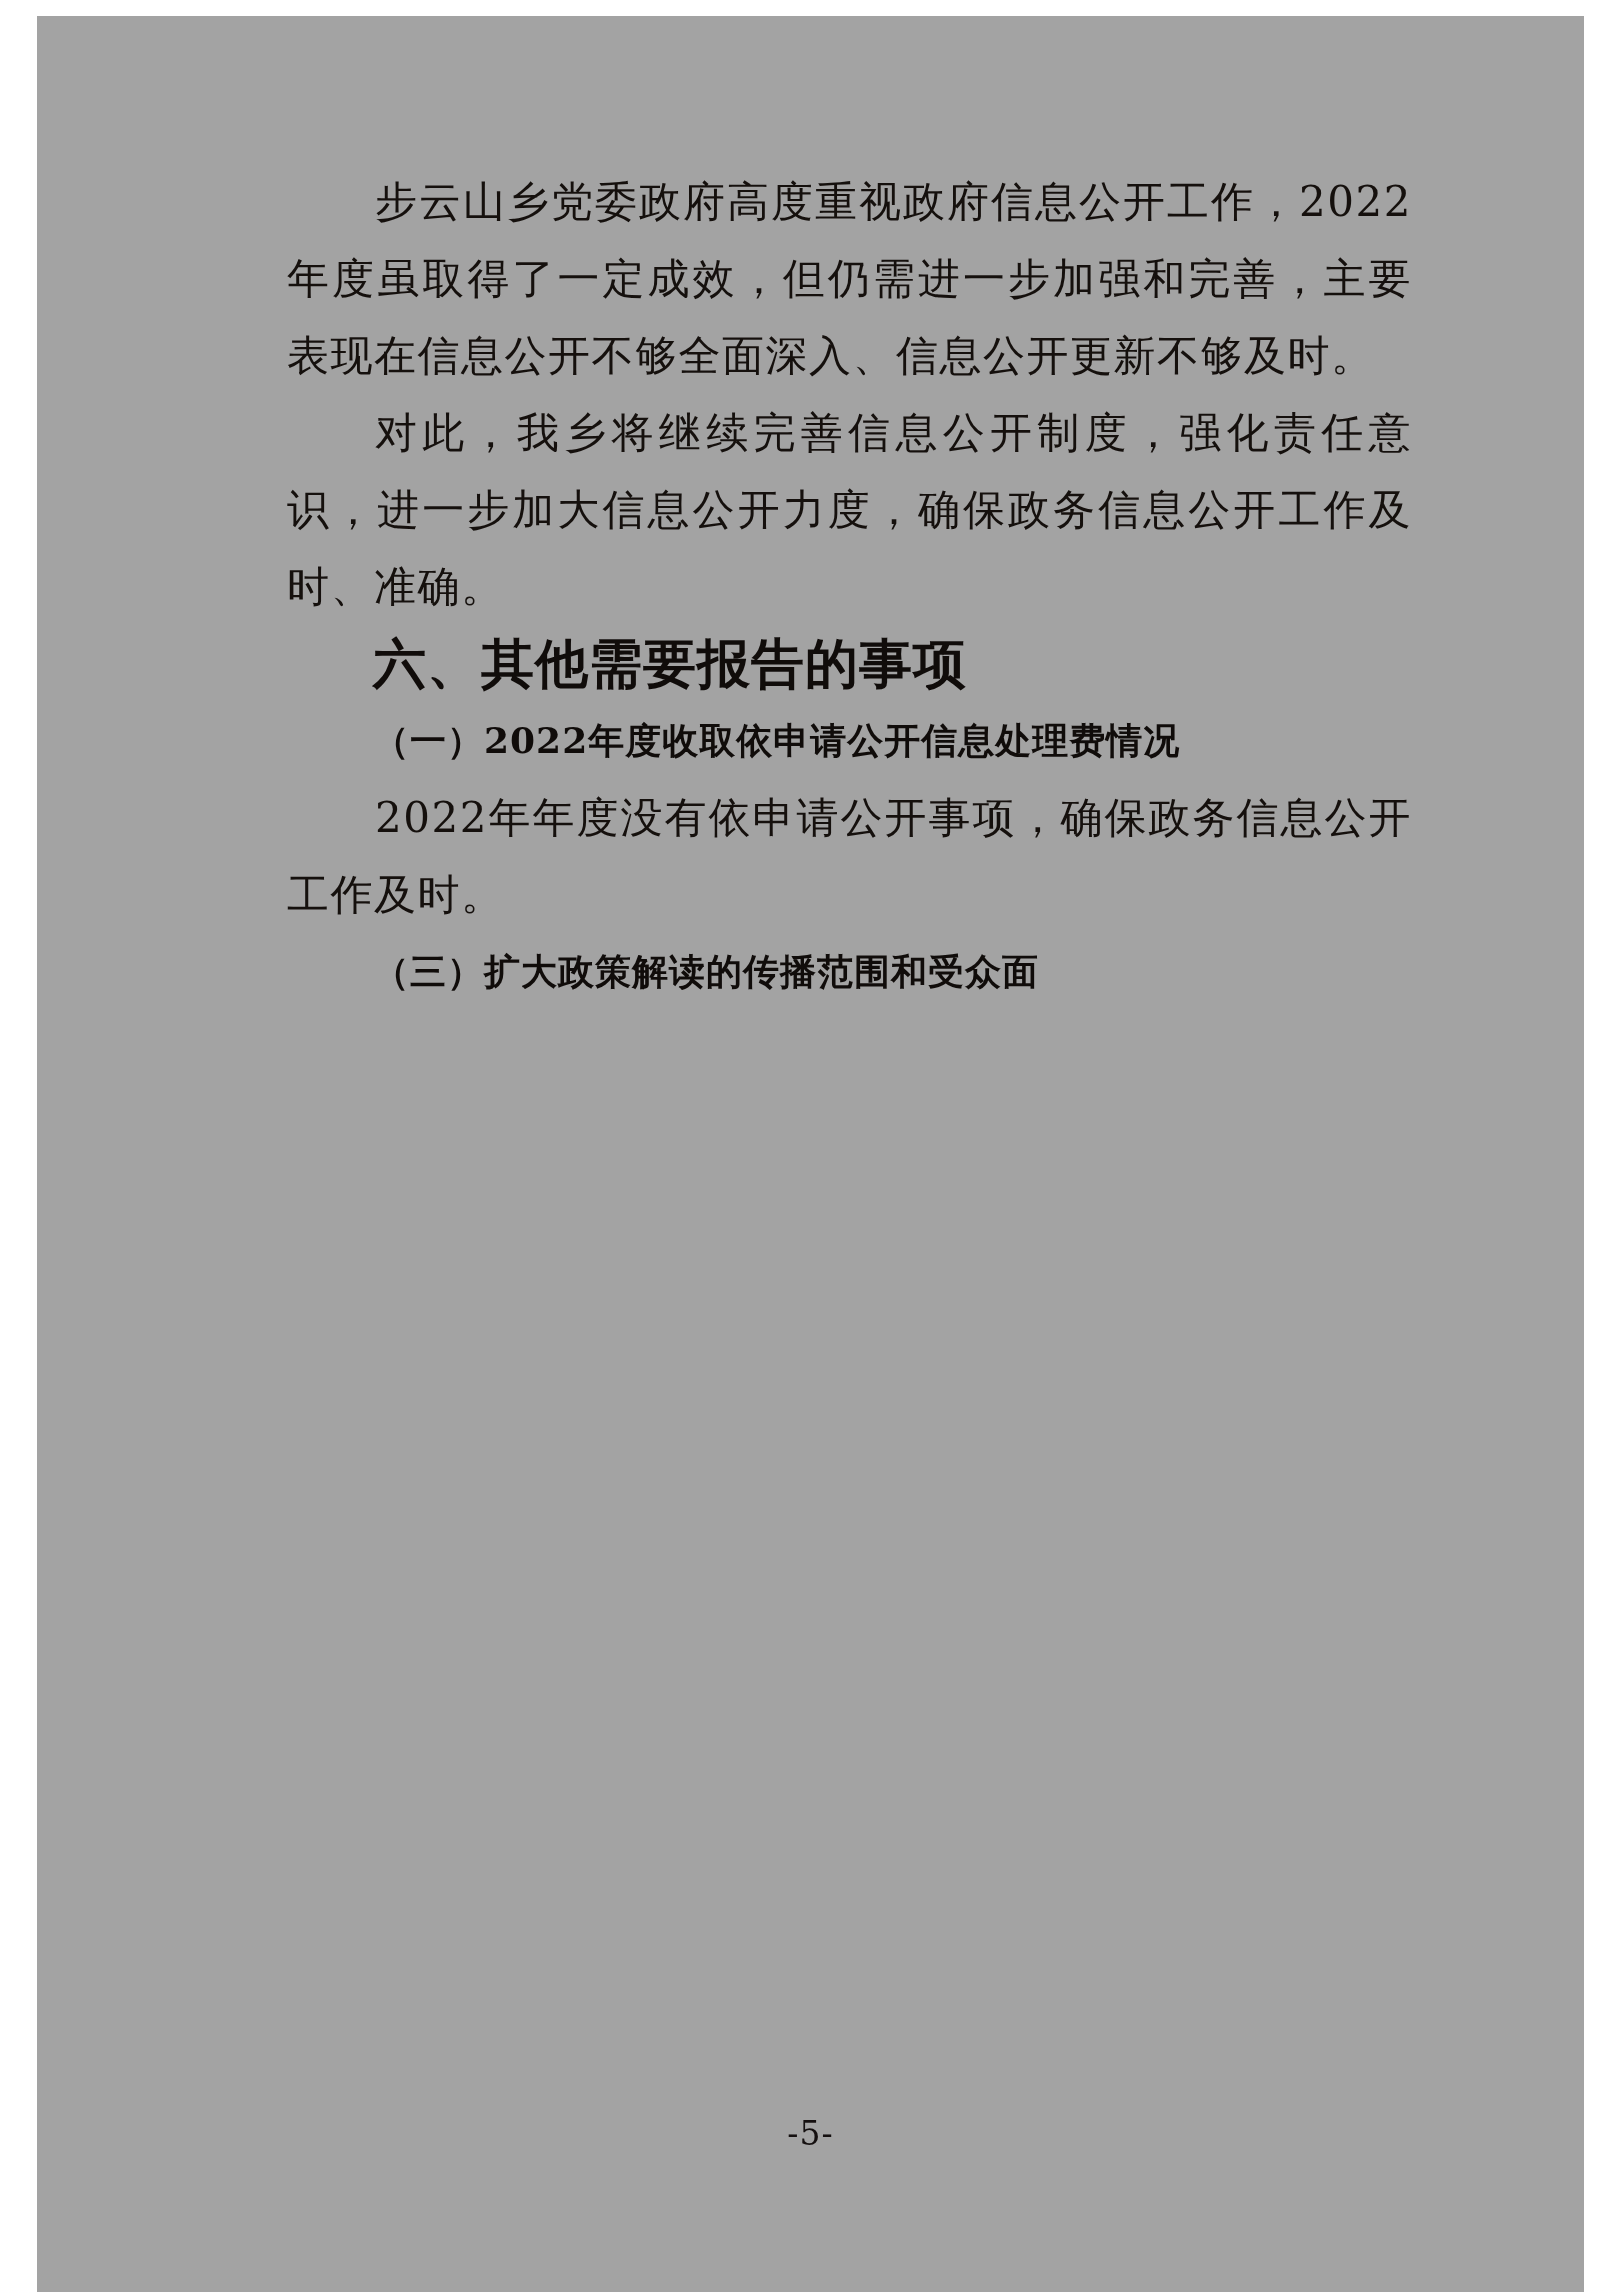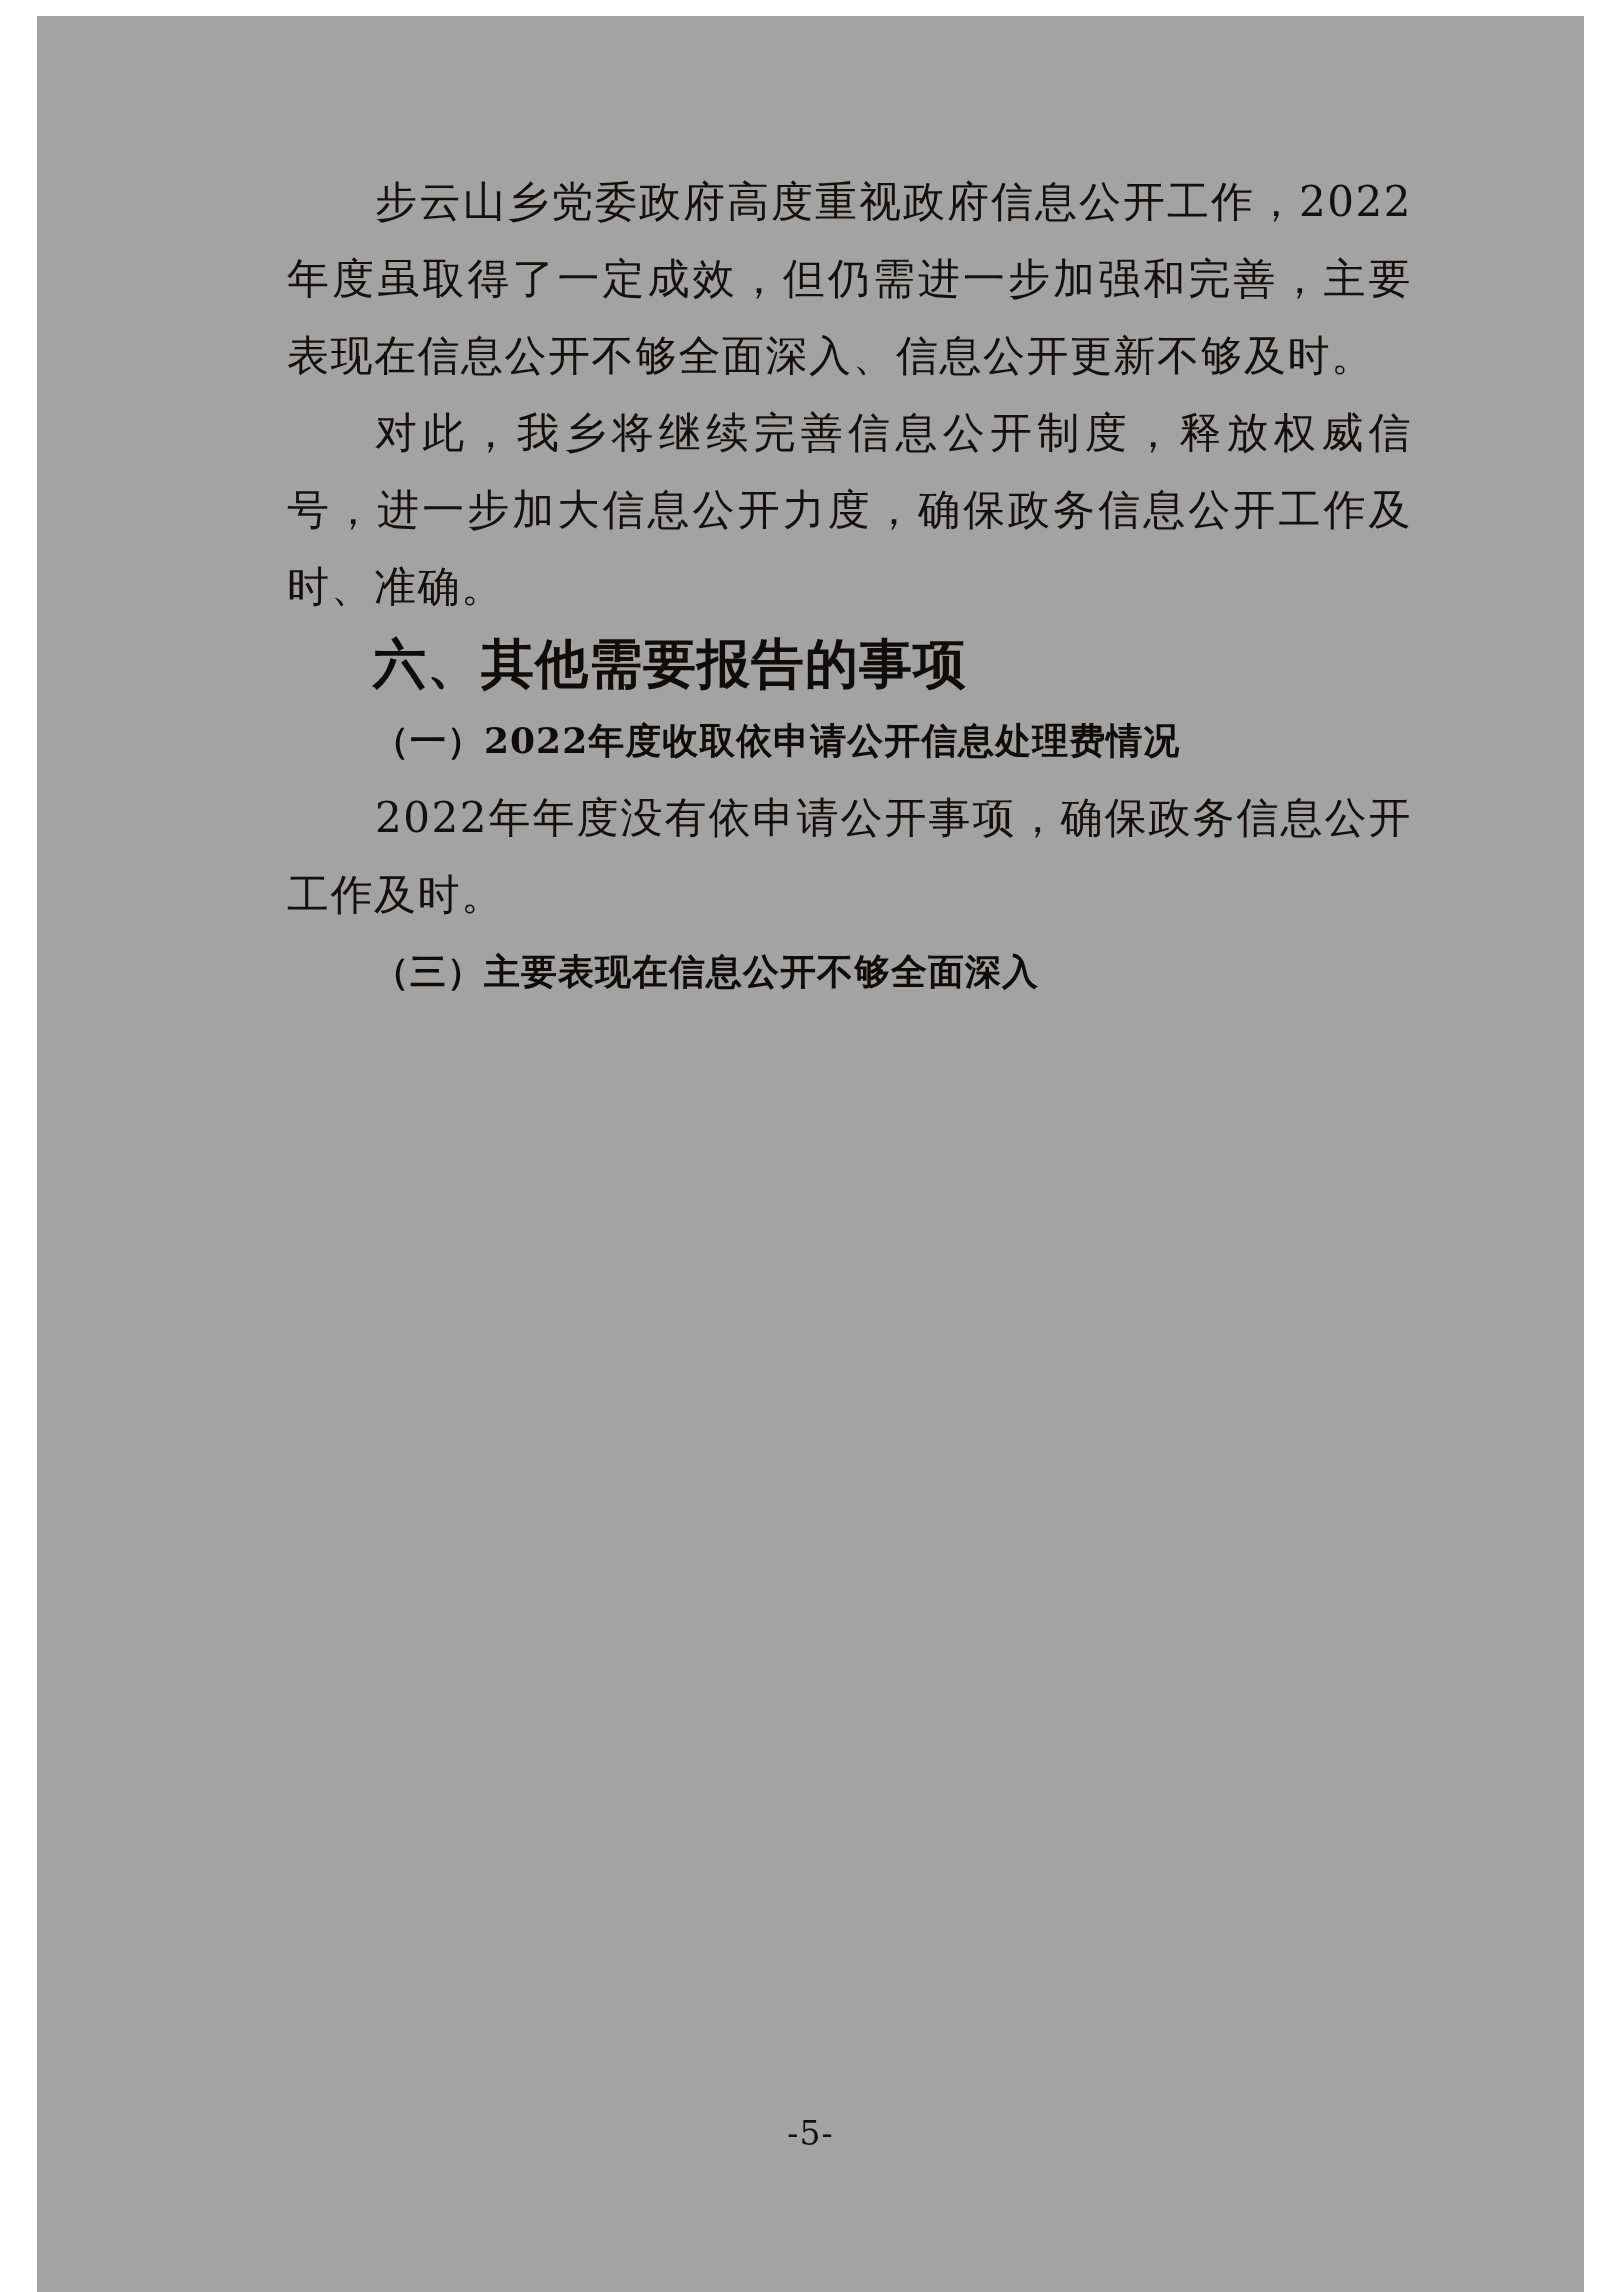--- a/index.html
+++ b/index.html
@@ -83,31 +83,31 @@
 </style>
 </head>
 <body>
 
 <div class="page">
 
   <div class="content">
 
     <p class="para">步云山乡党委政府高度重视政府信息公开工作，2022年度虽取得了一定成效，但仍需进一步加强和完善，主要表现在信息公开不够全面深入、信息公开更新不够及时。</p>
 
-    <p class="para">对此，我乡将继续完善信息公开制度，释放权威信号，进一步加大信息公开力度，确保政务信息公开工作及时、准确。</p>
+    <p class="para">对此，我乡将继续完善信息公开制度，强化责任意识，进一步加大信息公开力度，确保政务信息公开工作及时、准确。</p>
 
     <h2 class="heading-main">六、其他需要报告的事项</h2>
 
     <h3 class="heading-sub">（一）2022年度收取依申请公开信息处理费情况</h3>
 
     <p class="para">2022年年度没有依申请公开事项，确保政务信息公开工作及时。</p>
 
 
 
-    <h3 class="heading-sub">（三）主要表现在信息公开不够全面深入</h3>
+    <h3 class="heading-sub">（三）扩大政策解读的传播范围和受众面</h3>
 
 
   </div>
 
   <div class="footer">-5-</div>
 
 </div>
 
 
 </body></html>

